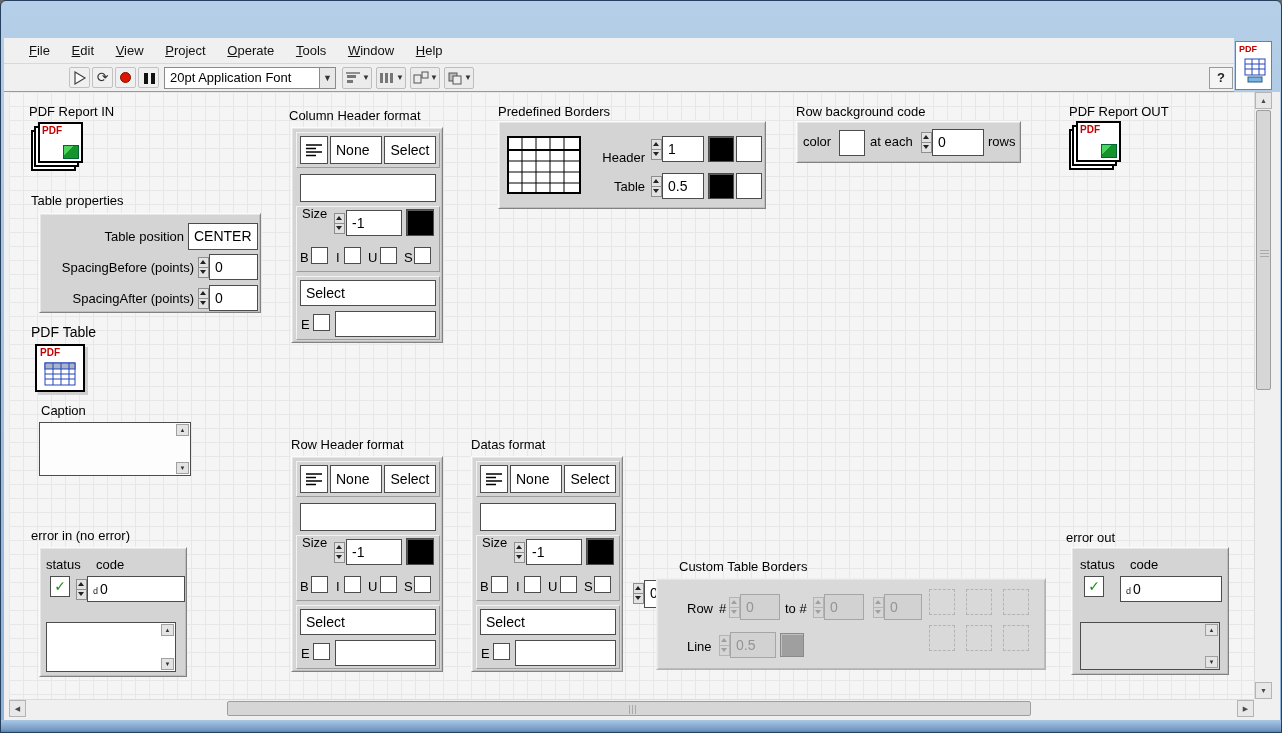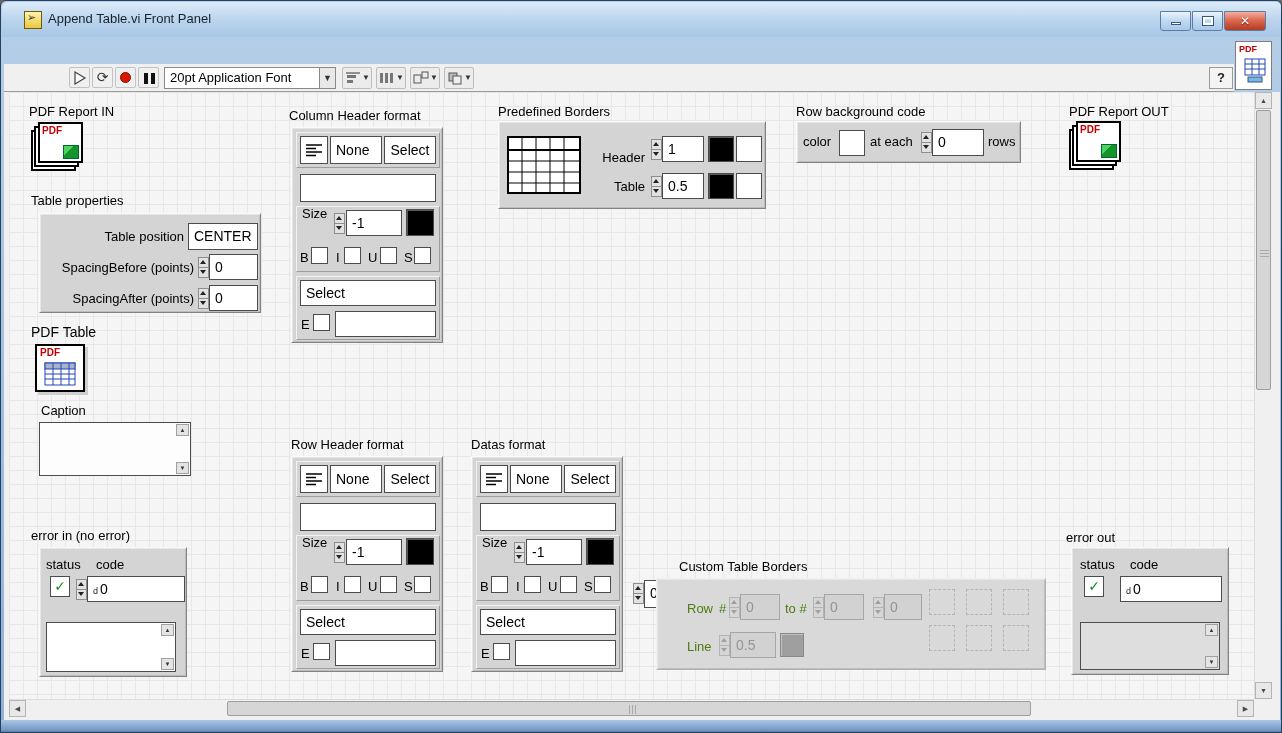--- a/index.html
+++ b/index.html
@@ -133,21 +133,21 @@
   .rbc{width:225px;height:42px;}
   .rbc-color-lbl{left:6px;top:12px;}
   .rbc-colorbox{left:42px;top:8px;width:26px;height:26px;background:#fff;}
   .rbc-ae-lbl{left:73px;top:12px;}
   .rbc-spin{left:124px;top:10px;}
   .rbc-field{left:135px;top:7px;width:52px;height:27px;}
   .rbc-rows-lbl{left:191px;top:12px;}
 
   
   .ctb{width:390px;height:92px;background:#d9d9d9;border-color:#efefef #b2b2b2 #b2b2b2 #efefef;}
-  .dis-lbl{color:#4d7c0f;}
+  .dis-lbl{color:#000000;}
   .dis-box{background:#d2d2d2;border:1px solid #a6a6a6;color:#949494;}
   .dis-spin i{background:#d6d6d6;border-color:#b4b4b4;}
   .dis-spin i.up::after{border-bottom-color:#a0a0a0;}
   .dis-spin i.dn::after{border-top-color:#a0a0a0;}
   .ctb-row-lbl{left:30px;top:22px;}
   .ctb-hash-lbl{left:62px;top:22px;}
   .ctb-from-spin{left:72px;top:18px;}
   .ctb-from-field{left:83px;top:15px;width:40px;height:26px;}
   .ctb-to-lbl{left:128px;top:22px;}
   .ctb-to-spin{left:156px;top:18px;}
@@ -199,28 +199,31 @@
   .h-thumb::after{content:"";position:absolute;top:3px;left:50%;width:7px;height:9px;background:repeating-linear-gradient(90deg,#aaa 0 1px,transparent 1px 3px);}
   .corner{position:absolute;left:1250px;top:607px;width:17px;height:17px;background:#f0f0f0;}
 
   .bottomframe{position:absolute;left:0;top:719px;width:1282px;height:14px;background:linear-gradient(#aac6e4,#consistent);background:linear-gradient(#aac6e4,#7499c4 70%,#456a94);}
 </style>
 </head>
 <body>
 
 <div class="window">
 
-  <div class="titlebar">
-    <span class="app-icon"></span>
-    <span class="title-text">Append Table.vi Front Panel</span>
-    <span class="capbtn btn-min"><span class="glyph-min"></span></span>
-    <span class="capbtn btn-max"><span class="glyph-max"></span></span>
-    <span class="capbtn btn-close"><span class="glyph-close">✕</span></span>
+
+  <div class="menubar">
+    <span class="menu-item">File</span>
+    <span class="menu-item">Edit</span>
+    <span class="menu-item">View</span>
+    <span class="menu-item">Project</span>
+    <span class="menu-item">Operate</span>
+    <span class="menu-item">Tools</span>
+    <span class="menu-item">Window</span>
+    <span class="menu-item">Help</span>
   </div>
-
 
   <div class="toolbar">
     <span class="tbtn" style="left:65px">
       <svg class="run-glyph" width="14" height="14">
           <path d="M2 1 L12 7 L2 13 Z" fill="#fdfdfd" stroke="#444" stroke-width="1.2"></path>
         </svg>
     </span>
     <span class="tbtn" style="left:88px"><span class="cont-glyph">⟳</span></span>
     <span class="tbtn" style="left:111px"><span class="abort-glyph"></span></span>
     <span class="tbtn" style="left:134px">

